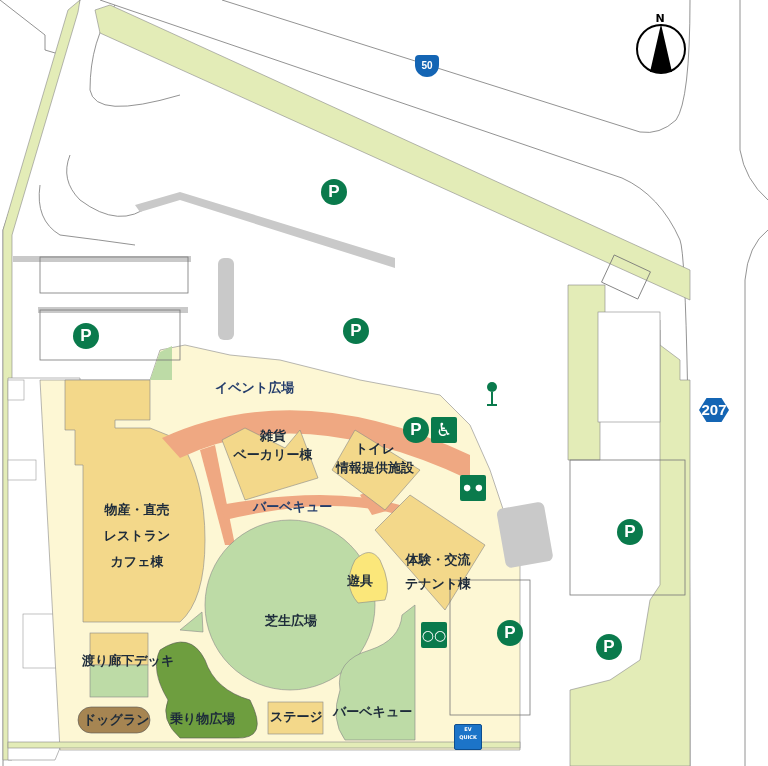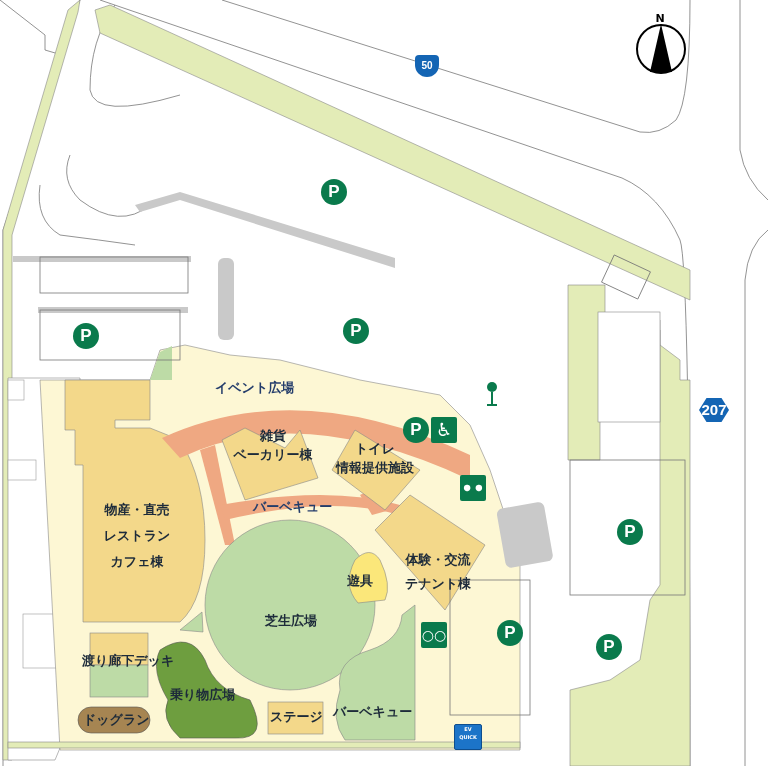--- a/index.html
+++ b/index.html
@@ -146,17 +146,17 @@
     <div>カフェ棟</div>
   </div>
   <div class="lbl lbl-blue" style="left:253px;top:498px;">バーベキュー</div>
   <div class="lbl" style="left:393px;top:528px;width:90px;line-height:24px;margin-top:20px;">
     <div>体験・交流</div>
     <div>テナント棟</div>
   </div>
   <div class="lbl" style="left:347px;top:572px;">遊具</div>
   <div class="lbl" style="left:265px;top:612px;">芝生広場</div>
   <div class="lbl" style="left:82px;top:652px;">渡り廊下デッキ</div>
-  <div class="lbl" style="left:170px;top:686px;">乗り物広場</div>
+  <div class="lbl" style="left:170px;top:710px;">乗り物広場</div>
   <div class="lbl lbl-light" style="left:83px;top:711px;color:#1d2b3a;">ドッグラン</div>
   <div class="lbl" style="left:270px;top:708px;">ステージ</div>
   <div class="lbl" style="left:333px;top:703px;">バーベキュー</div>
 </div>
 
 </body></html>

